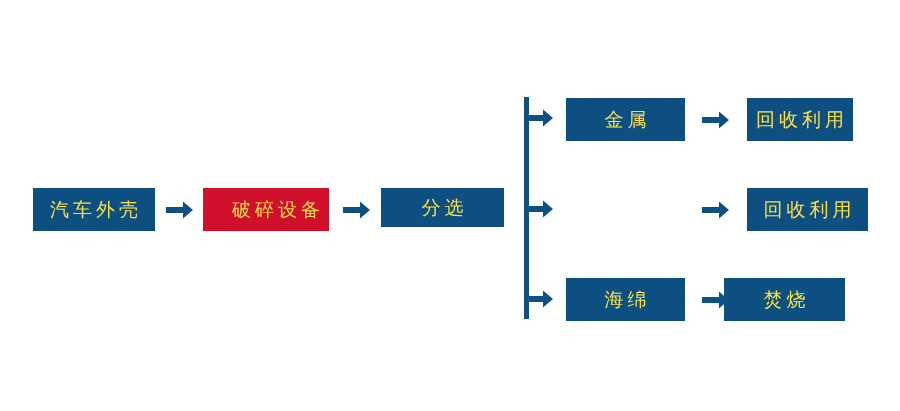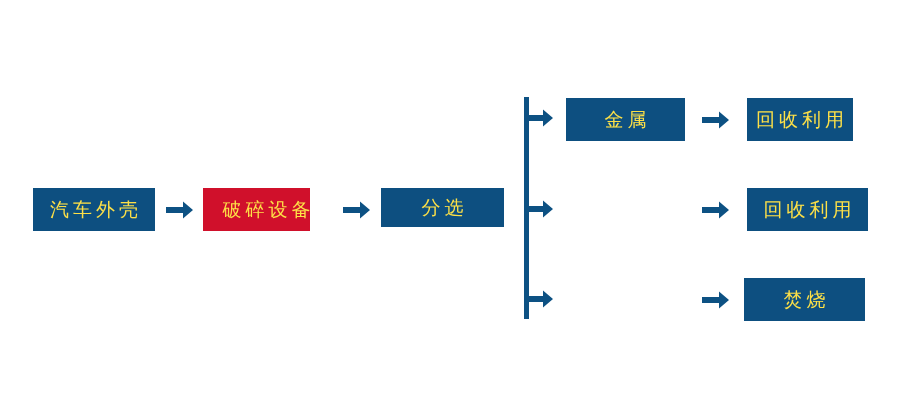--- a/index.html
+++ b/index.html
@@ -62,21 +62,21 @@
   <div class="node blue" style="left:33px; top:188px; width:122px; height:43px;">
     <span>汽车外壳</span>
   </div>
 
   <div class="arrow" style="left:166px; top:199px;">
     <svg width="28" height="22" viewBox="0 0 28 22">
       <path d="M0 8 H17 V2.5 L27 11 L17 19.5 V14 H0 Z" fill="#0d5183"></path>
     </svg>
   </div>
 
-  <div class="node red" style="left:203px; top:188px; width:107px; height:43px;padding-left:20px;">
+  <div class="node red" style="left:203px; top:188px; width:126px; height:43px;padding-left:20px;">
     <span>破碎设备</span>
   </div>
 
   <div class="arrow" style="left:343px; top:199px;">
     <svg width="28" height="22" viewBox="0 0 28 22">
       <path d="M0 8 H17 V2.5 L27 11 L17 19.5 V14 H0 Z" fill="#0d5183"></path>
     </svg>
   </div>
 
   <div class="node blue" style="left:381px; top:188px; width:123px; height:39px;">
@@ -121,24 +121,27 @@
   <div class="node blue" style="left:747px; top:188px; width:121px; height:43px;">
     <span>回收利用</span>
   </div>
 
   <div class="branch-arrow" style="left:528px; top:288px;">
     <svg width="26" height="22" viewBox="0 0 26 22">
       <path d="M0 8 H15 V2.5 L25 11 L15 19.5 V14 H0 Z" fill="#0d5183"></path>
     </svg>
   </div>
 
+  <div class="node blue" style="left:566px; top:278px; width:119px; height:43px;">
+    <span>海绵</span>
+  </div>
 
   <div class="arrow" style="left:702px; top:289px;">
     <svg width="28" height="22" viewBox="0 0 28 22">
       <path d="M0 8 H17 V2.5 L27 11 L17 19.5 V14 H0 Z" fill="#0d5183"></path>
     </svg>
   </div>
 
-  <div class="node blue" style="left:744px; top:278px; width:121px; height:43px;">
+  <div class="node blue" style="left:724px; top:278px; width:121px; height:43px;">
     <span>焚烧</span>
   </div>
 
 </div>
 
 </body></html>

